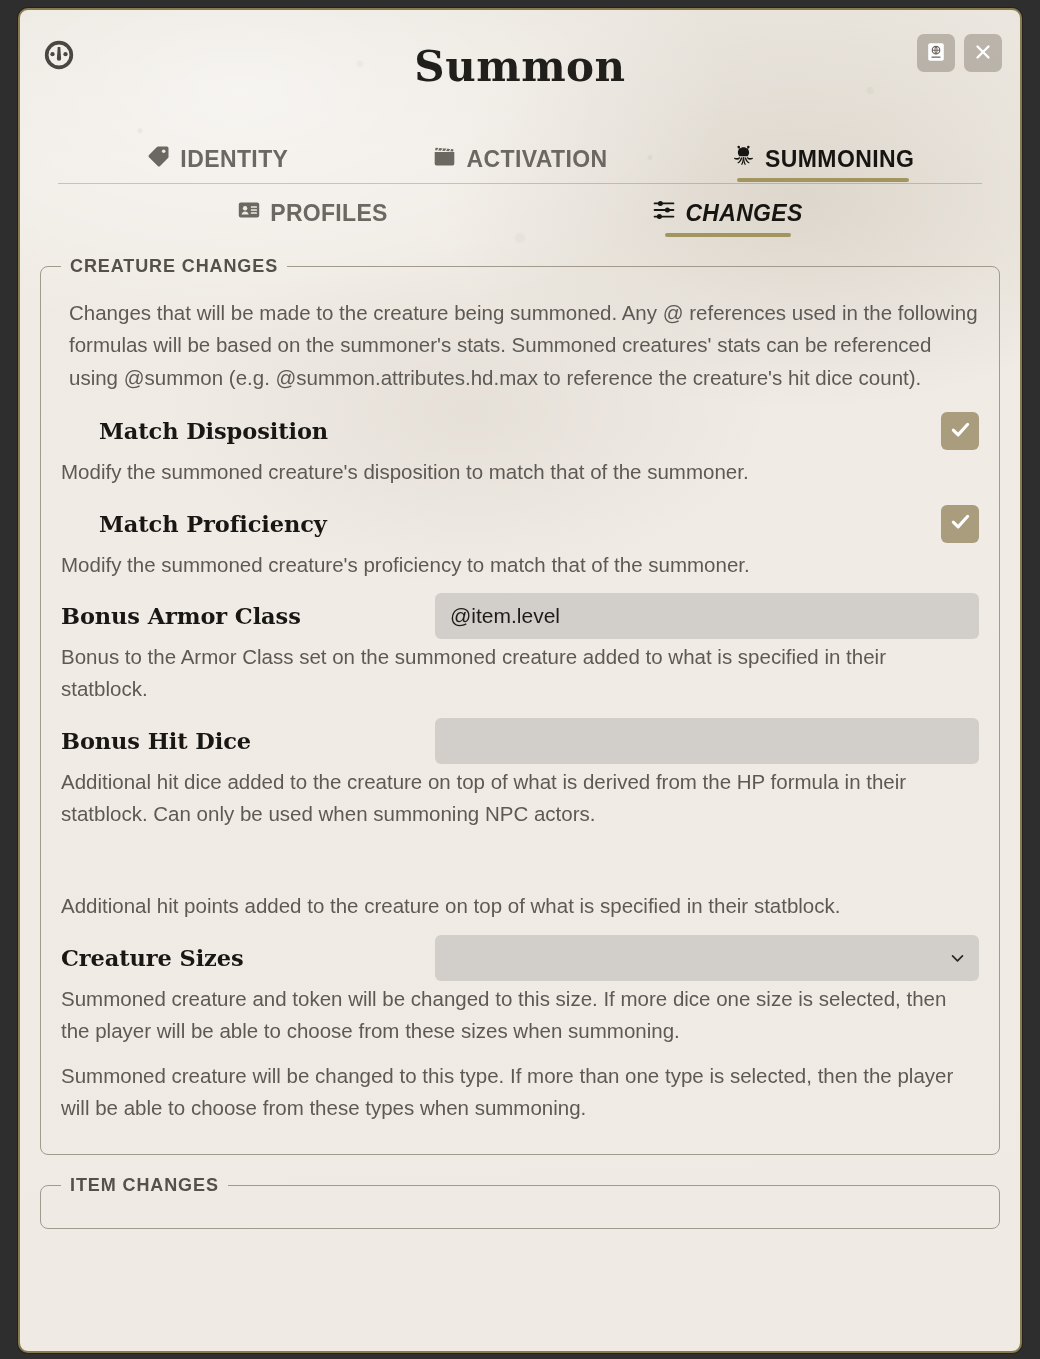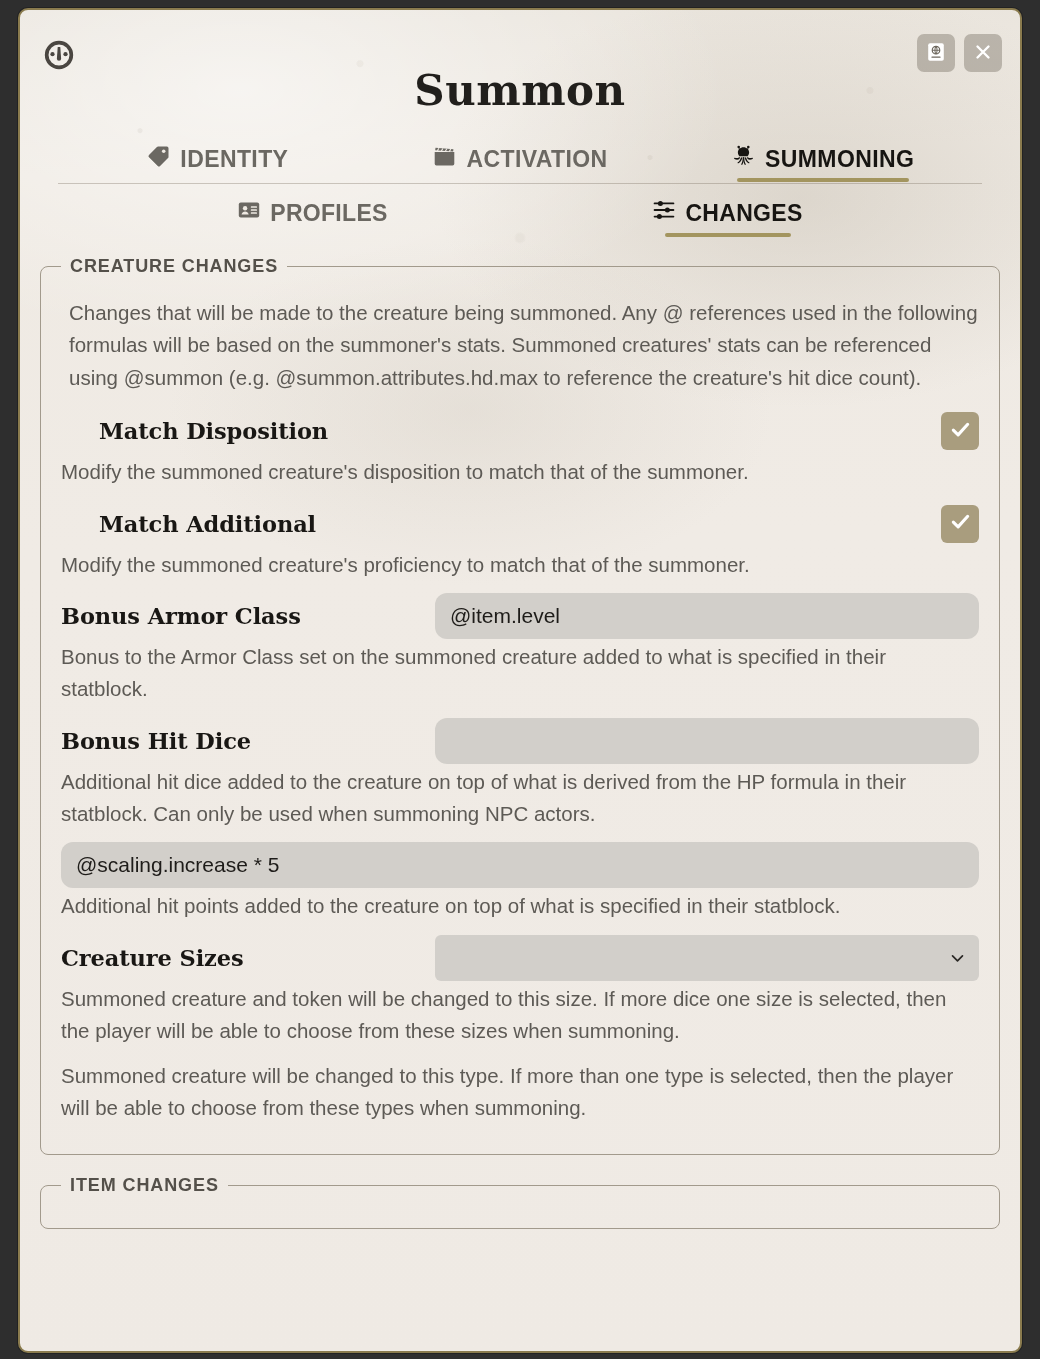--- a/index.html
+++ b/index.html
@@ -67,21 +67,21 @@
     top: 28px;
     width: 34px;
     height: 34px;
     color: #4a4641;
   }
 
   .window-title {
     position: absolute;
     left: 0;
     right: 0;
-    top: 56px;
+    top: 32px;
     text-align: center;
     font-family: "DejaVu Serif", "Liberation Serif", serif;
     font-weight: bold;
     font-size: 42px;
     letter-spacing: 0.5px;
     color: #211f1c;
   }
 
   .header-controls {
     position: absolute;
@@ -169,21 +169,21 @@
     justify-content: center;
     gap: 9px;
     padding-bottom: 10px;
     cursor: pointer;
     position: relative;
     font-size: 23px;
     font-weight: bold;
     letter-spacing: 0.3px;
     color: #6b6862;
   }
-  .stab.active { color: #171512; }
+  .stab.active { color: #171512; font-style: italic; }
   .stab.active::after {
     content: "";
     position: absolute;
     left: 50%;
     transform: translateX(-50%);
     bottom: 1px;
     width: 126px;
     height: 4px;
     background: #a3955f;
     border-radius: 2px;
@@ -240,21 +240,21 @@
     flex: 1;
     display: flex;
     align-items: center;
     justify-content: flex-end;
   }
 
   .text-input {
     width: 100%;
     height: 46px;
     border: none;
-    border-radius: 12px;
+    border-radius: 6px;
     background: #d2cfca;
     color: #1e1c19;
     font-size: 21px;
     font-family: "Liberation Sans", sans-serif;
     padding: 0 15px;
     outline: none;
   }
   .text-input::placeholder { color: #8d8a84; }
 
   .select-wrap {
@@ -425,21 +425,21 @@
             <span>
               <svg viewBox="0 0 24 24" fill="none" stroke="currentColor" stroke-width="3.2" stroke-linecap="round" stroke-linejoin="round" aria-hidden="true">
                 <path d="M4.5 12.6l5 5 10-11"></path>
               </svg>
             </span>
           </div>
         </div>
         <p class="hint tight">Modify the summoned creature's disposition to match that of the summoner.</p>
 
         <div class="form-row row-cbx">
-          <div class="flabel">Match Additional</div>
+          <div class="flabel">Match Proficiency</div>
           <div class="checkbox">
             <span>
               <svg viewBox="0 0 24 24" fill="none" stroke="currentColor" stroke-width="3.2" stroke-linecap="round" stroke-linejoin="round" aria-hidden="true">
                 <path d="M4.5 12.6l5 5 10-11"></path>
               </svg>
             </span>
           </div>
         </div>
         <p class="hint tight">Modify the summoned creature's proficiency to match that of the summoner.</p>
 
@@ -453,23 +453,20 @@
 
         <div class="form-row">
           <div class="flabel">Bonus Hit Dice</div>
           <div class="ffields">
             <input class="text-input" type="text" value="" style="">
           </div>
         </div>
         <p class="hint tight">Additional hit dice added to the creature on top of what is derived from the HP formula in their statblock. Can only be used when summoning NPC actors.</p>
 
         <div class="form-row">
-          <div class="ffields">
-            <input class="text-input" type="text" value="@scaling.increase * 5" style="">
-          </div>
         </div>
         <p class="hint tight">Additional hit points added to the creature on top of what is specified in their statblock.</p>
 
         <div class="form-row">
           <div class="flabel">Creature Sizes</div>
           <div class="ffields">
             <div class="select-wrap">
               <div class="select-box">
                 <span></span>
               </div>

